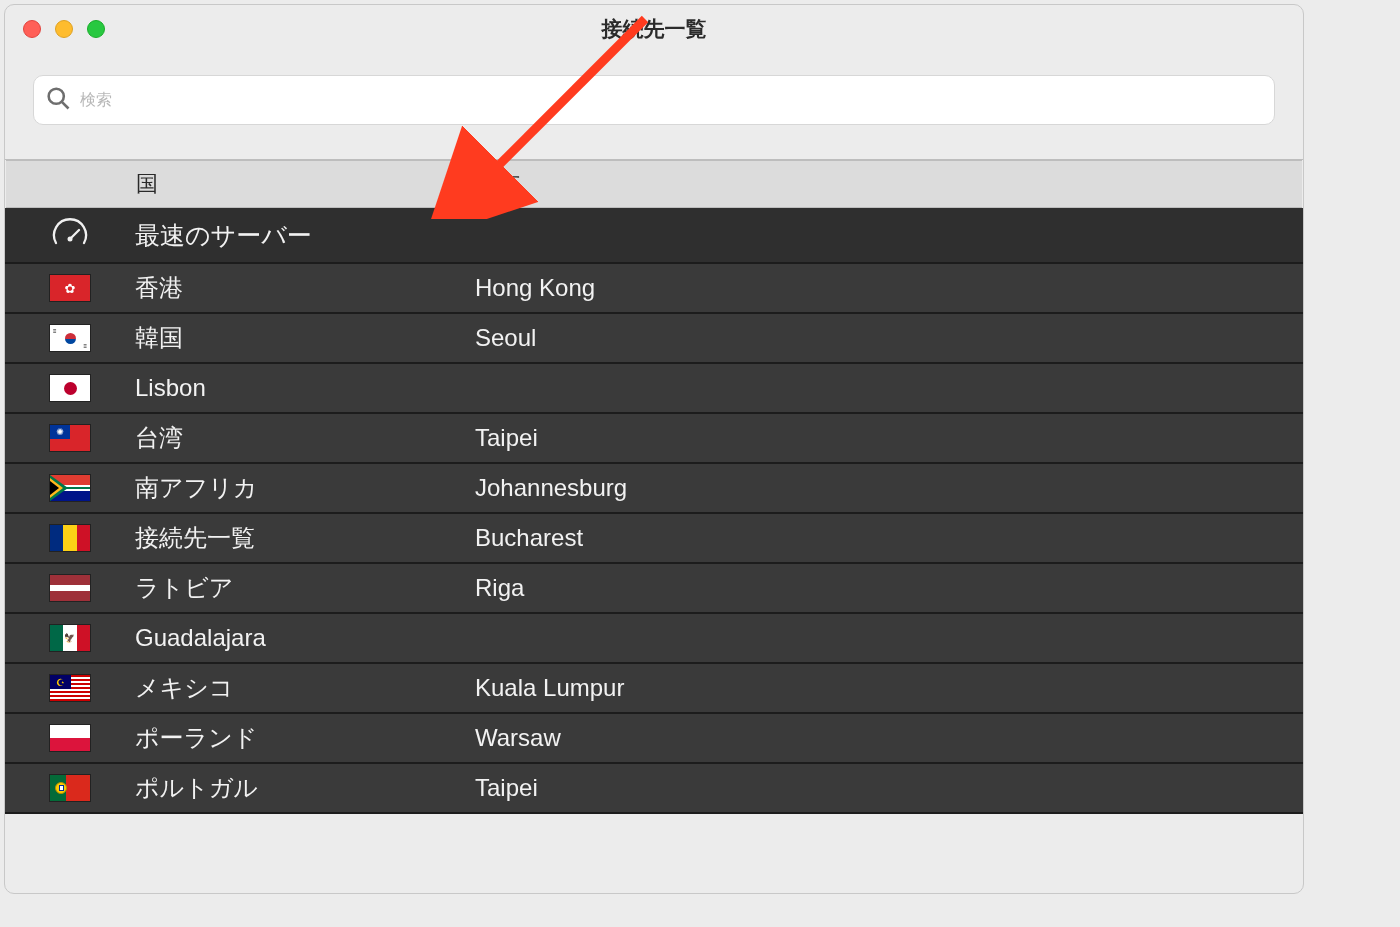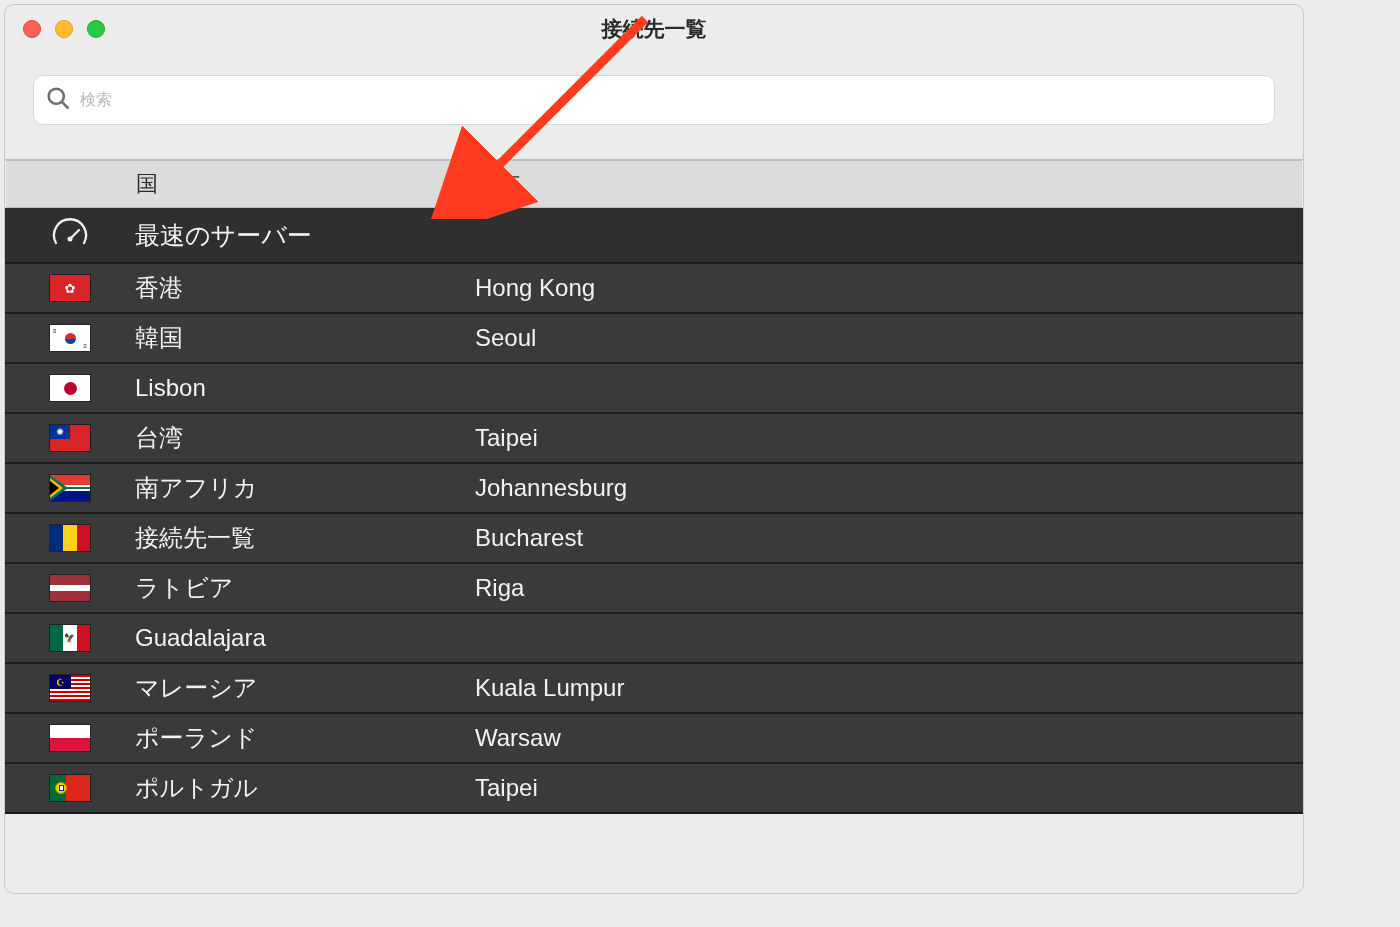--- a/index.html
+++ b/index.html
@@ -267,21 +267,21 @@
           <div class="city-cell">Guadalajara</div>
         </div>
         <div class="row">
           <div class="flag-cell">
             <div class="flag">
               <div style="width:100%;height:100%;position:relative;background:repeating-linear-gradient(180deg,#CC0001 0 2px,#fff 2px 4px);">
                 <div style="position:absolute;left:0;top:0;width:52%;height:55%;background:#010066;display:flex;align-items:center;justify-content:center;color:#FFCC00;font-size:10px;">☪</div>
               </div>
             </div>
           </div>
-          <div class="country-cell">マレーシア</div>
+          <div class="country-cell">メキシコ</div>
           <div class="city-cell">Kuala Lumpur</div>
         </div>
         <div class="row">
           <div class="flag-cell">
             <div class="flag">
               <div style="width:100%;height:100%;display:flex;flex-direction:column;">
                 <div style="flex:1;background:#fff;"></div>
                 <div style="flex:1;background:#DC143C;"></div>
               </div>
             </div>

